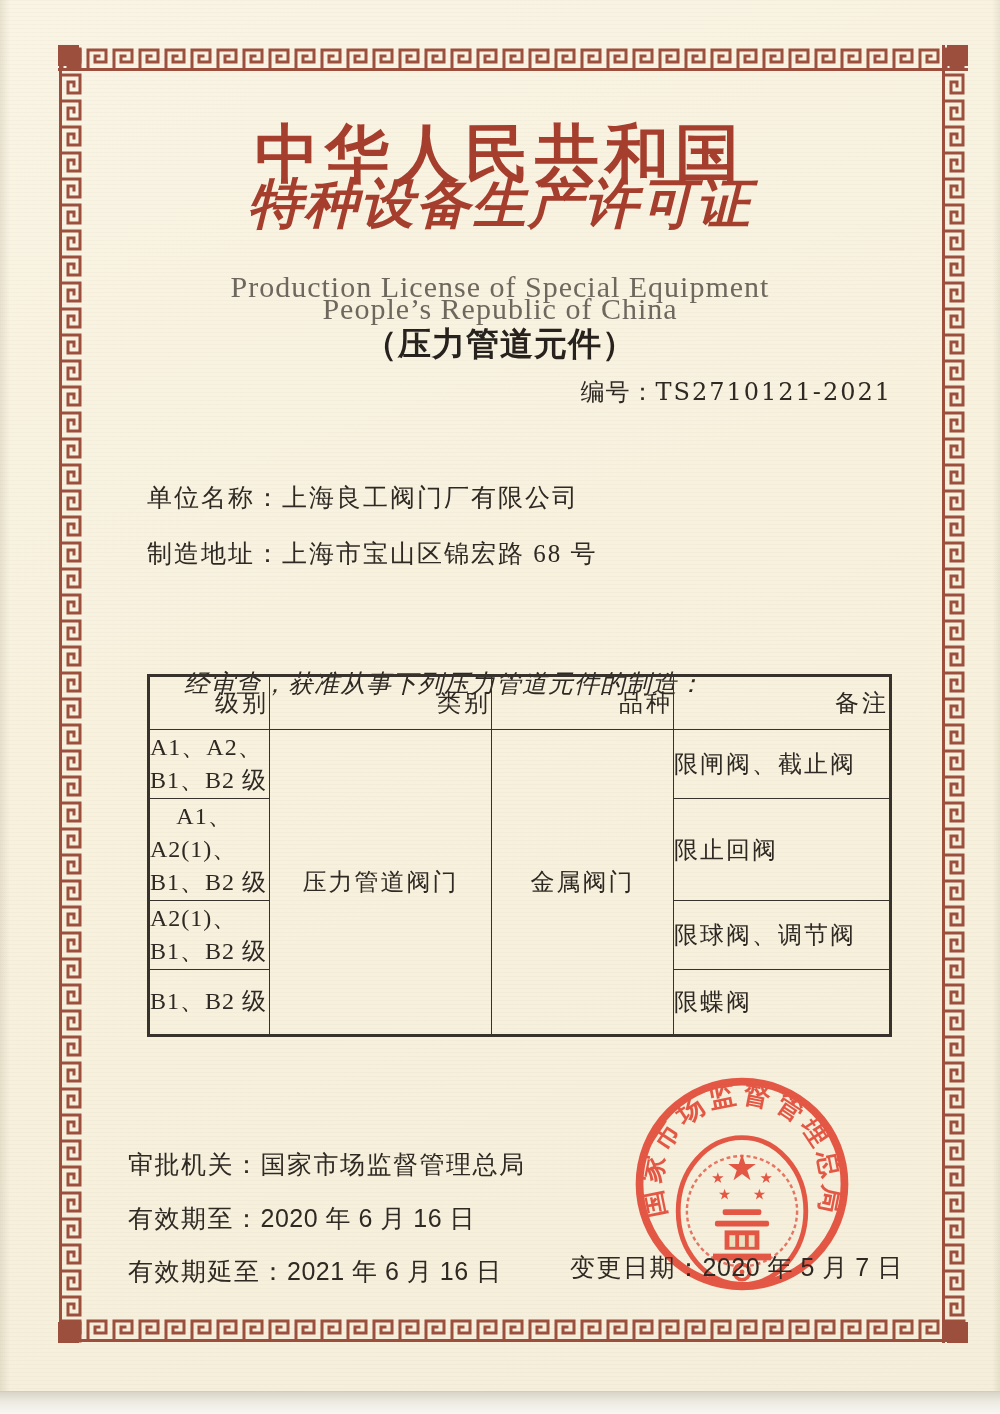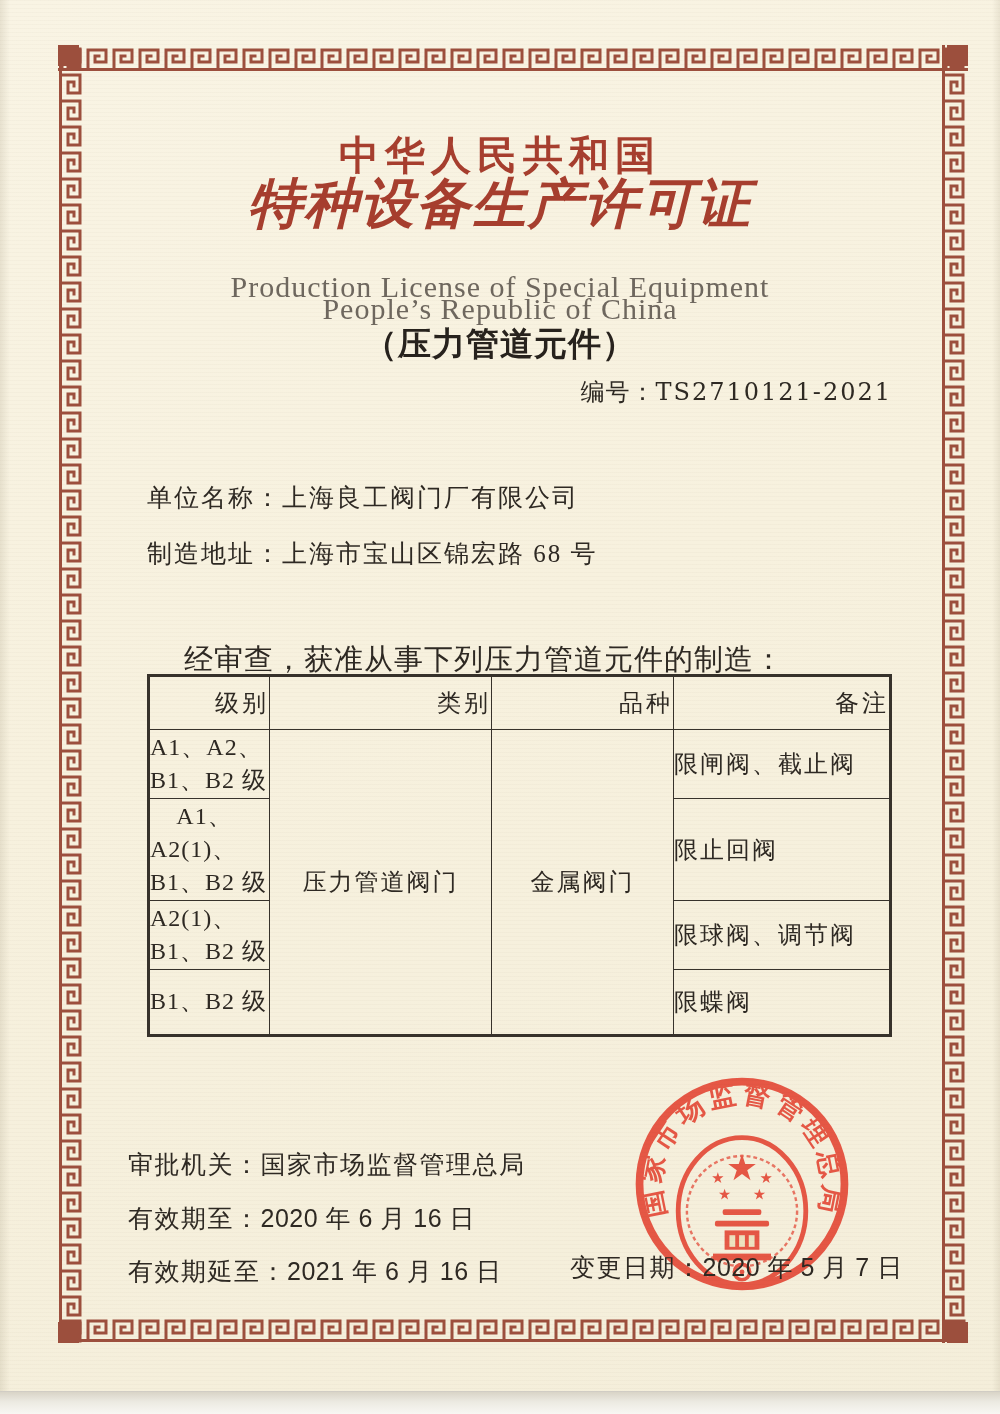--- a/index.html
+++ b/index.html
@@ -29,34 +29,34 @@
   .edge-right{
     position:absolute;right:0;top:0;bottom:0;width:8px;z-index:3;pointer-events:none;
     background:linear-gradient(270deg,rgba(150,140,115,0.15),rgba(0,0,0,0));
   }
   .frame{position:absolute;left:58px;top:45px;z-index:1;}
 
   .abs{position:absolute;z-index:2;}
   .center-line{left:0;width:100%;text-align:center;}
 
   .title-cn{font-weight:bold;color:#a63e2e;}
-  .title-cn-1{top:128px;font-size:40px;letter-spacing:6px;}
+  .title-cn-1{top:111px;font-size:64px;letter-spacing:6px;}
   .title-cn-2{top:168px;font-size:54px;letter-spacing:2px;font-style:italic;}
   .title-en{color:#6e675e;font-size:30px;letter-spacing:1px;}
   .title-en-1{top:270px;}
   .title-en-2{top:292px;}
   .scope-subtitle{top:322px;font-size:33px;font-weight:bold;letter-spacing:1px;color:#27221d;}
 
   .serial-line{top:376px;right:108px;font-size:24px;letter-spacing:1px;}
   .serial-value{font-family:"DejaVu Serif","Liberation Serif",serif;letter-spacing:2px;}
 
   .info-line{left:147px;font-size:25px;letter-spacing:2px;}
   .company-line{top:481px;}
   .address-line{top:537px;}
-  .intro-line{left:184px;top:640px;font-size:29px;letter-spacing:1px;}
+  .intro-line{left:184px;top:667px;font-size:25px;letter-spacing:1px;font-style:italic;}
 
   table.scope{
     position:absolute;left:147px;top:674px;z-index:2;
     border-collapse:collapse;table-layout:fixed;
     width:742px;
     font-size:24px;
   }
   table.scope th,table.scope td{
     border:1.5px solid #37322b;
     padding:0;

